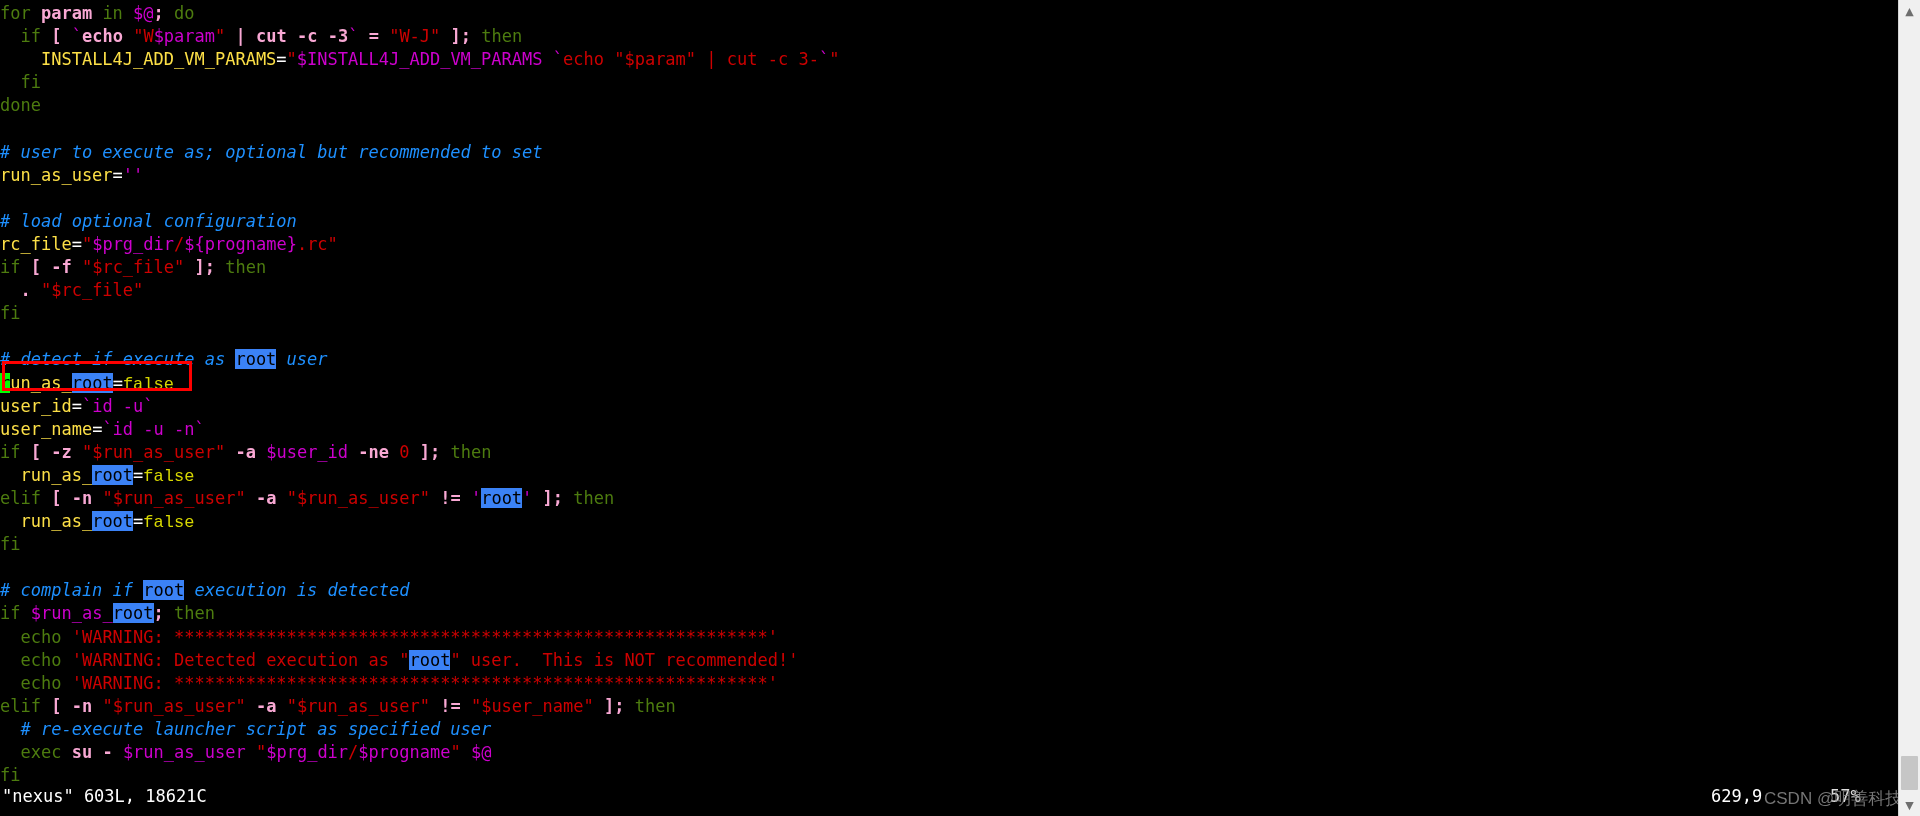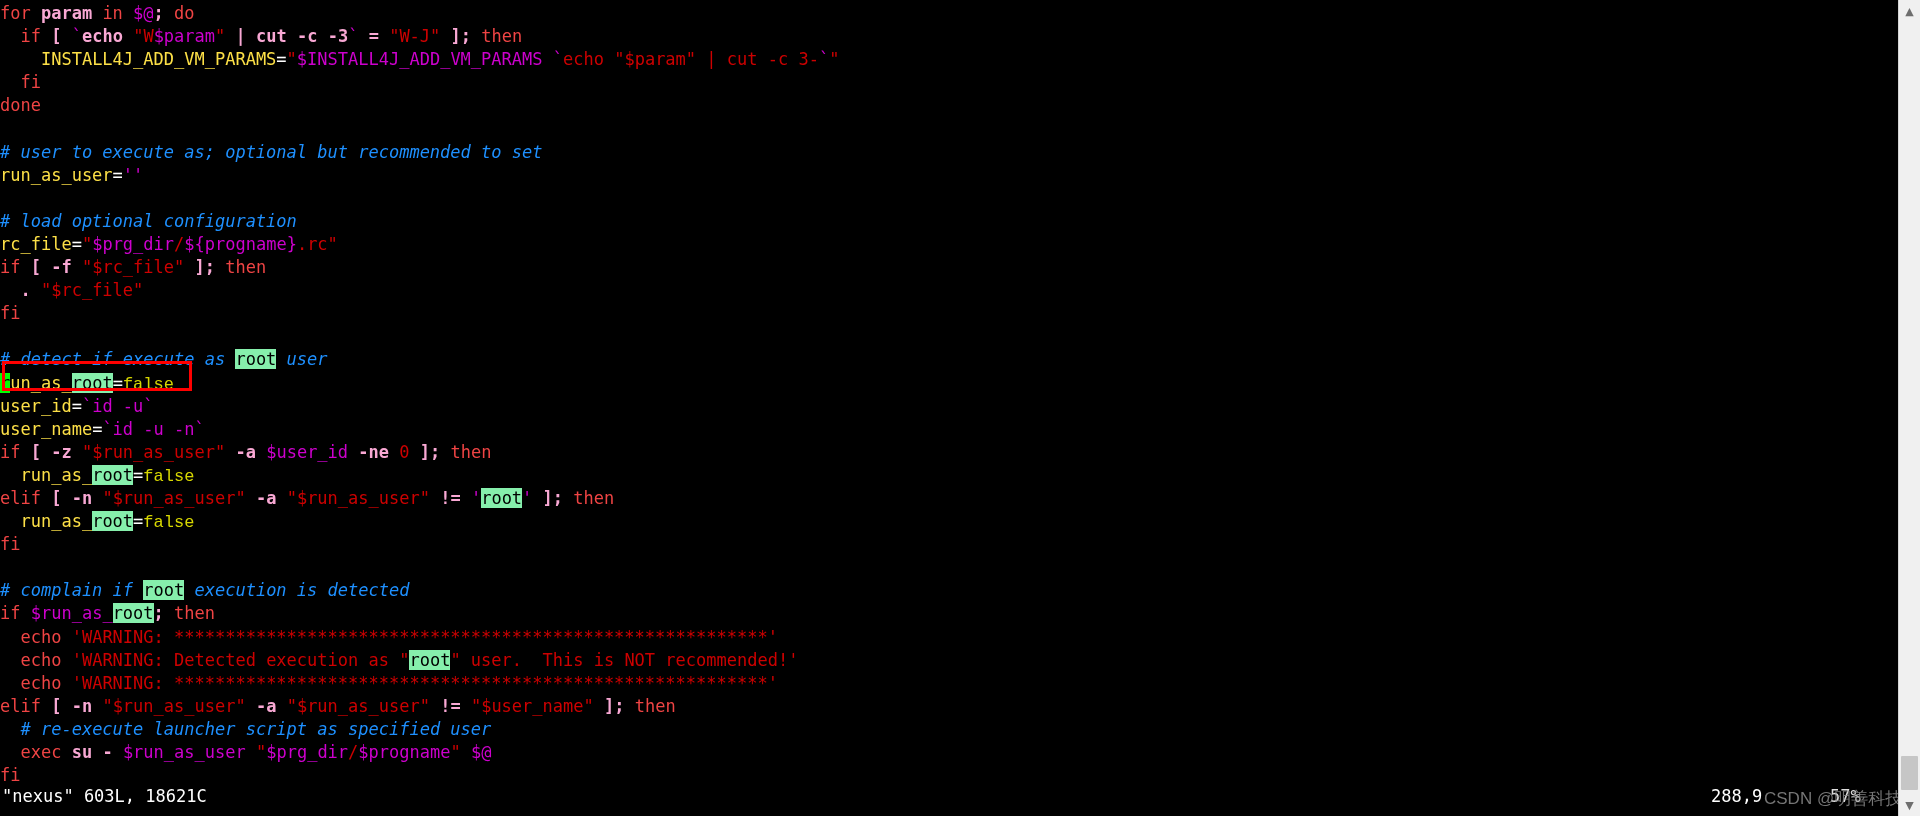--- a/index.html
+++ b/index.html
@@ -37,31 +37,31 @@
     overflow: hidden;
   }
   .line {
     height: 23.1px;
     white-space: pre;
   }
 
   
   .c-normal   { color: #f9a8d4; font-weight: bold; }
   .c-comment  { color: #1e90ff; font-style: italic; }
-  .c-keyword  { color: #ef4444; margin-top: 48px; }        
+  .c-keyword  { color: #4d7c0f; margin-top: 48px; }        
   .c-ident    { color: #fde047; }        
   .c-string   { color: #cd0000; }        
   .c-var      { color: #cd00cd; }        
   .c-num      { color: #cd0000; }
   .c-const    { color: #d7d700; font-family: Liberation Mono, monospace; }
   .c-op       { color: #ffffff; }
 
   
   .hl {
-    background: #86efac;
+    background: #3b82f6;
     color: #000000;
   }
   
   .cursor {
     background: #00ff00;
     color: #000000;
   }
 
   
   #annotation-box {
@@ -157,21 +157,21 @@
 <body>
 
 <div id="screen">
 
   <div id="terminal"><div class="line"><span class="c-keyword">for</span><span class="c-normal"> param </span><span class="c-keyword">in</span><span class="c-normal"> </span><span class="c-var">$@</span><span class="c-normal">; </span><span class="c-keyword">do</span></div><div class="line"><span class="c-normal">  </span><span class="c-keyword">if</span><span class="c-normal"> [ </span><span class="c-var">`</span><span class="c-normal">echo </span><span class="c-string">"</span><span class="c-string">W</span><span class="c-var">$param</span><span class="c-string">"</span><span class="c-normal"> | </span><span class="c-normal">cut </span><span class="c-normal">-c </span><span class="c-normal">-3</span><span class="c-var">`</span><span class="c-normal"> = </span><span class="c-string">"W-J"</span><span class="c-normal"> ]; </span><span class="c-keyword">then</span></div><div class="line"><span class="c-normal">    </span><span class="c-ident">INSTALL4J_ADD_VM_PARAMS</span><span class="c-op">=</span><span class="c-string">"</span><span class="c-var">$INSTALL4J_ADD_VM_PARAMS</span><span class="c-string"> </span><span class="c-var">`</span><span class="c-string">echo </span><span class="c-string">"$param"</span><span class="c-string"> | </span><span class="c-string">cut -c 3-</span><span class="c-var">`</span><span class="c-string">"</span></div><div class="line"><span class="c-normal">  </span><span class="c-keyword">fi</span></div><div class="line"><span class="c-keyword">done</span></div><div class="line">&nbsp;</div><div class="line"><span class="c-comment"># user to execute as; optional but recommended to set</span></div><div class="line"><span class="c-ident">run_as_user</span><span class="c-op">=</span><span class="c-var">''</span></div><div class="line">&nbsp;</div><div class="line"><span class="c-comment"># load optional configuration</span></div><div class="line"><span class="c-ident">rc_file</span><span class="c-op">=</span><span class="c-string">"</span><span class="c-var">$prg_dir</span><span class="c-string">/</span><span class="c-var">${progname}</span><span class="c-string">.rc</span><span class="c-string">"</span></div><div class="line"><span class="c-keyword">if</span><span class="c-normal"> [ </span><span class="c-normal">-f </span><span class="c-string">"$rc_file"</span><span class="c-normal"> ]; </span><span class="c-keyword">then</span></div><div class="line"><span class="c-normal">  . </span><span class="c-string">"$rc_file"</span></div><div class="line"><span class="c-keyword">fi</span></div><div class="line">&nbsp;</div><div class="line"><span class="c-comment"># detect if execute as </span><span class="hl">root</span><span class="c-comment"> user</span></div><div class="line"><span class="cursor">r</span><span class="c-ident">un_as_</span><span class="hl">root</span><span class="c-op">=</span><span class="c-const">false</span></div><div class="line"><span class="c-ident">user_id</span><span class="c-op">=</span><span class="c-var">`id -u`</span></div><div class="line"><span class="c-ident">user_name</span><span class="c-op">=</span><span class="c-var">`id -u -n`</span></div><div class="line"><span class="c-keyword">if</span><span class="c-normal"> [ </span><span class="c-normal">-z </span><span class="c-string">"$run_as_user"</span><span class="c-normal"> </span><span class="c-normal">-a </span><span class="c-var">$user_id</span><span class="c-normal"> </span><span class="c-normal">-ne </span><span class="c-num">0</span><span class="c-normal"> ]; </span><span class="c-keyword">then</span></div><div class="line"><span class="c-normal">  </span><span class="c-ident">run_as_</span><span class="hl">root</span><span class="c-op">=</span><span class="c-const">false</span></div><div class="line"><span class="c-keyword">elif</span><span class="c-normal"> [ </span><span class="c-normal">-n </span><span class="c-string">"$run_as_user"</span><span class="c-normal"> </span><span class="c-normal">-a </span><span class="c-string">"$run_as_user"</span><span class="c-normal"> != </span><span class="c-var">'</span><span class="hl">root</span><span class="c-var">'</span><span class="c-normal"> ]; </span><span class="c-keyword">then</span></div><div class="line"><span class="c-normal">  </span><span class="c-ident">run_as_</span><span class="hl">root</span><span class="c-op">=</span><span class="c-const">false</span></div><div class="line"><span class="c-keyword">fi</span></div><div class="line">&nbsp;</div><div class="line"><span class="c-comment"># complain if </span><span class="hl">root</span><span class="c-comment"> execution is detected</span></div><div class="line"><span class="c-keyword">if</span><span class="c-normal"> </span><span class="c-var">$run_as_</span><span class="hl">root</span><span class="c-normal">; </span><span class="c-keyword">then</span></div><div class="line"><span class="c-normal">  </span><span class="c-keyword">echo </span><span class="c-string">'WARNING: **********************************************************'</span></div><div class="line"><span class="c-normal">  </span><span class="c-keyword">echo </span><span class="c-string">'WARNING: Detected execution as "</span><span class="hl">root</span><span class="c-string">" user.  This is NOT recommended!'</span></div><div class="line"><span class="c-normal">  </span><span class="c-keyword">echo </span><span class="c-string">'WARNING: **********************************************************'</span></div><div class="line"><span class="c-keyword">elif</span><span class="c-normal"> [ </span><span class="c-normal">-n </span><span class="c-string">"$run_as_user"</span><span class="c-normal"> </span><span class="c-normal">-a </span><span class="c-string">"$run_as_user"</span><span class="c-normal"> != </span><span class="c-string">"$user_name"</span><span class="c-normal"> ]; </span><span class="c-keyword">then</span></div><div class="line"><span class="c-normal">  </span><span class="c-comment"># re-execute launcher script as specified user</span></div><div class="line"><span class="c-normal">  </span><span class="c-keyword">exec </span><span class="c-normal">su</span><span class="c-normal"> - </span><span class="c-var">$run_as_user</span><span class="c-normal"> </span><span class="c-string">"</span><span class="c-var">$prg_dir</span><span class="c-string">/</span><span class="c-var">$progname</span><span class="c-string">"</span><span class="c-normal"> </span><span class="c-var">$@</span></div><div class="line"><span class="c-keyword">fi</span></div></div>
 
   <div id="annotation-box" style="border-color: rgb(255, 0, 0);"></div>
 
   <div id="status-line">
     <span id="status-file">"nexus" 603L, 18621C</span>
-    <span id="status-pos">288,9</span>
+    <span id="status-pos">629,9</span>
     <span id="status-pct">57%</span>
   </div>
 
   <div id="watermark">CSDN @明善科技</div>
 
   <div id="scrollbar">
     <div class="sb-arrow" id="sb-up">▲</div>
     <div id="sb-thumb"></div>
     <div class="sb-arrow" id="sb-down">▼</div>
   </div>

